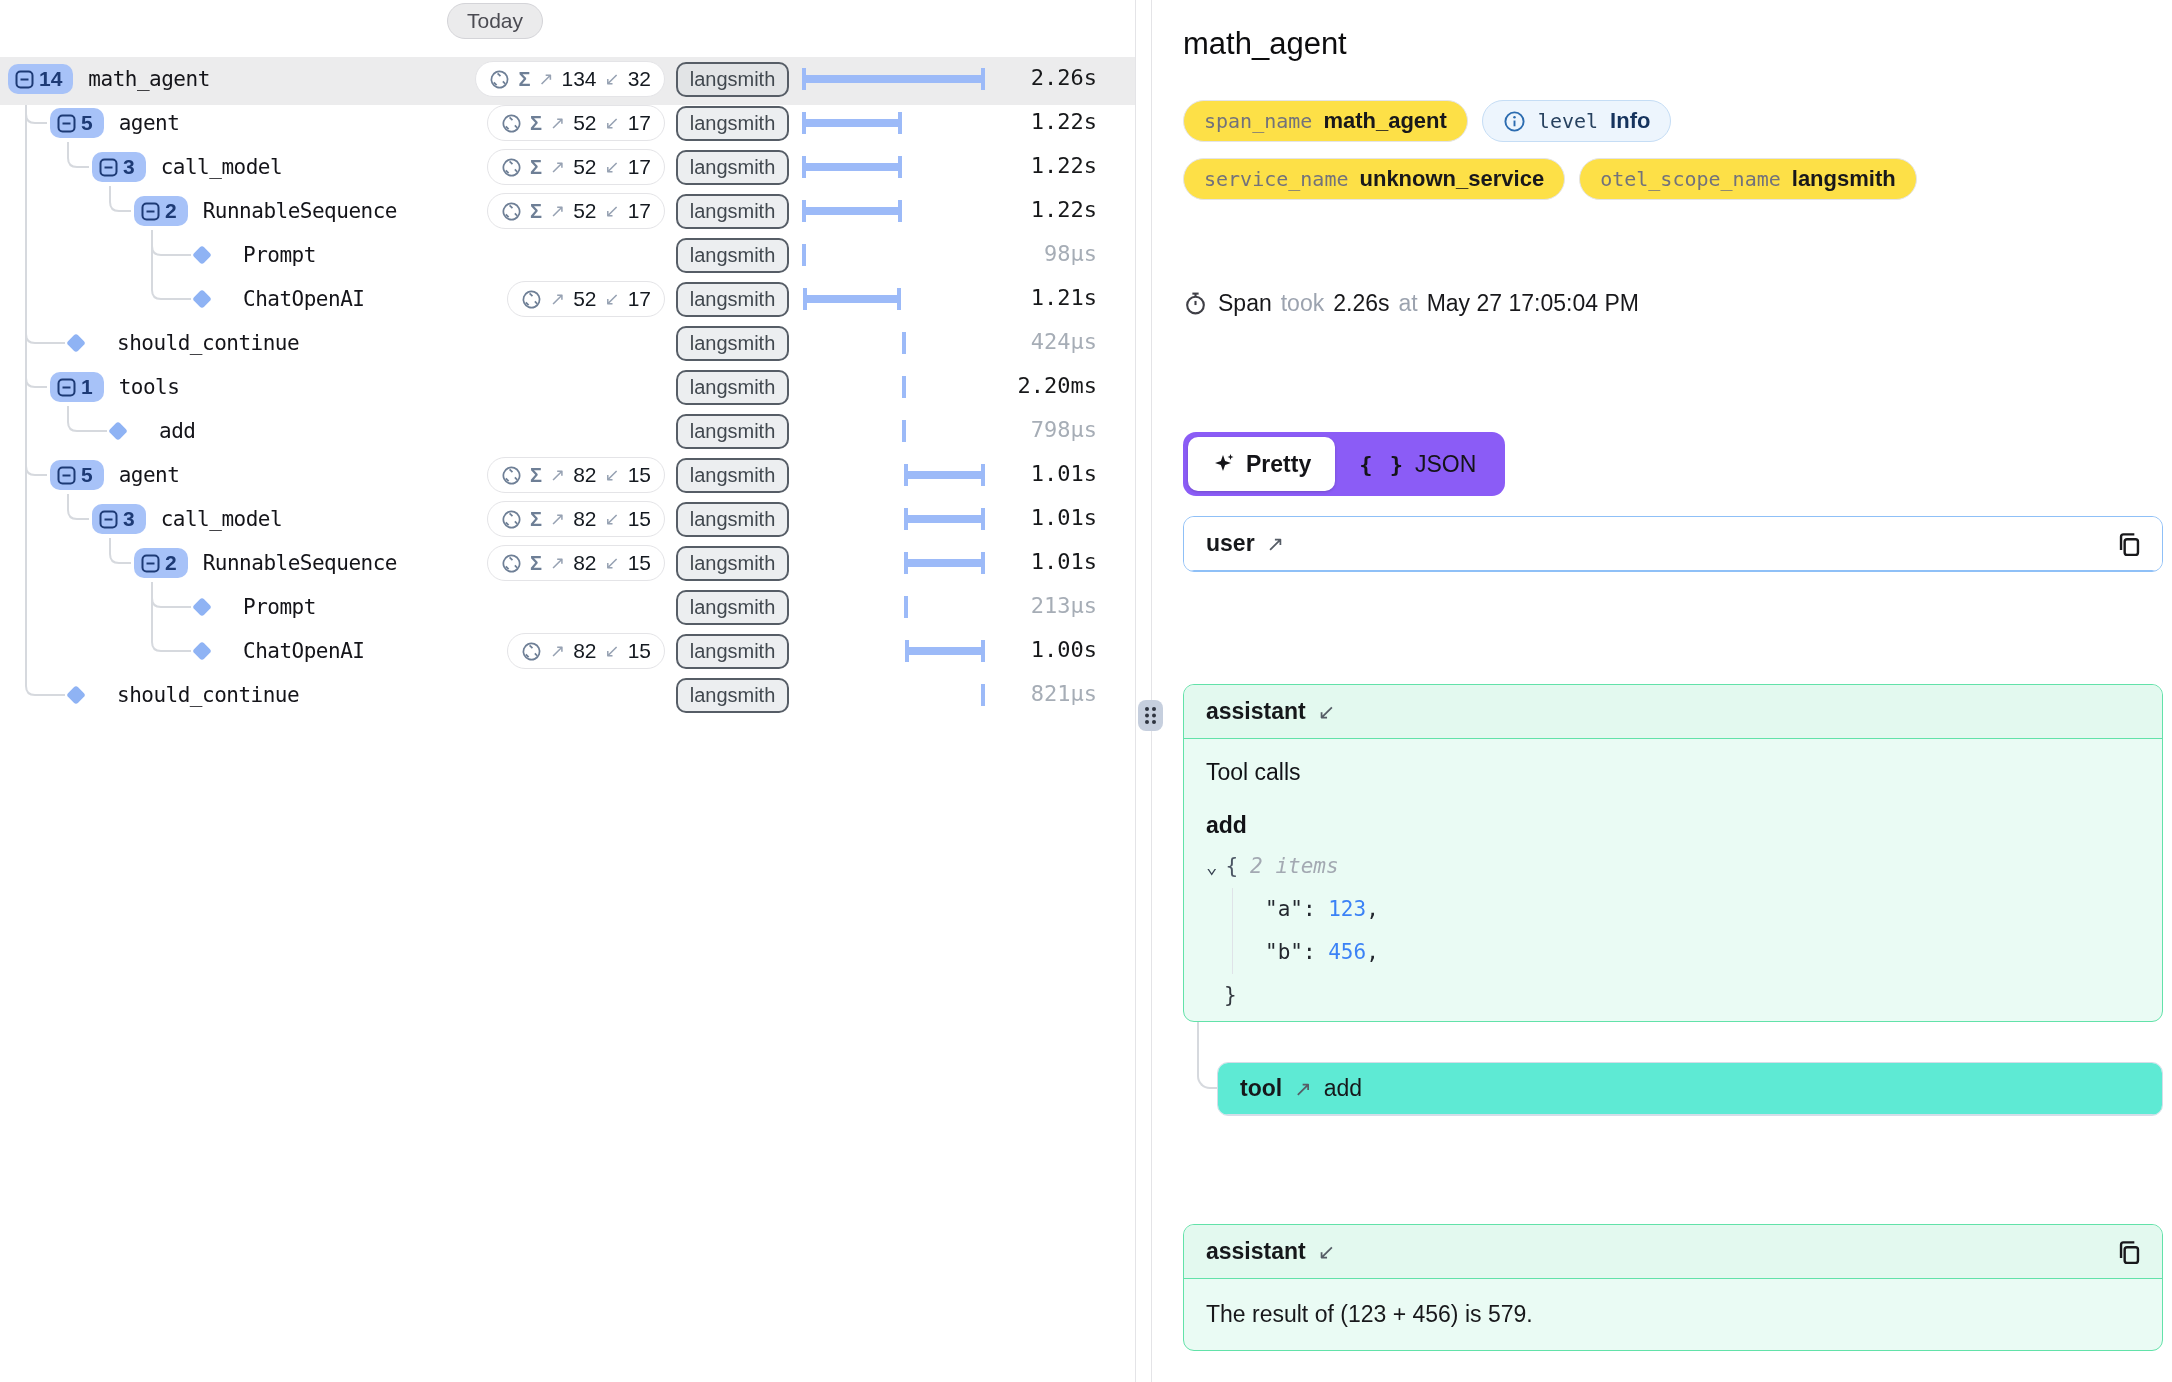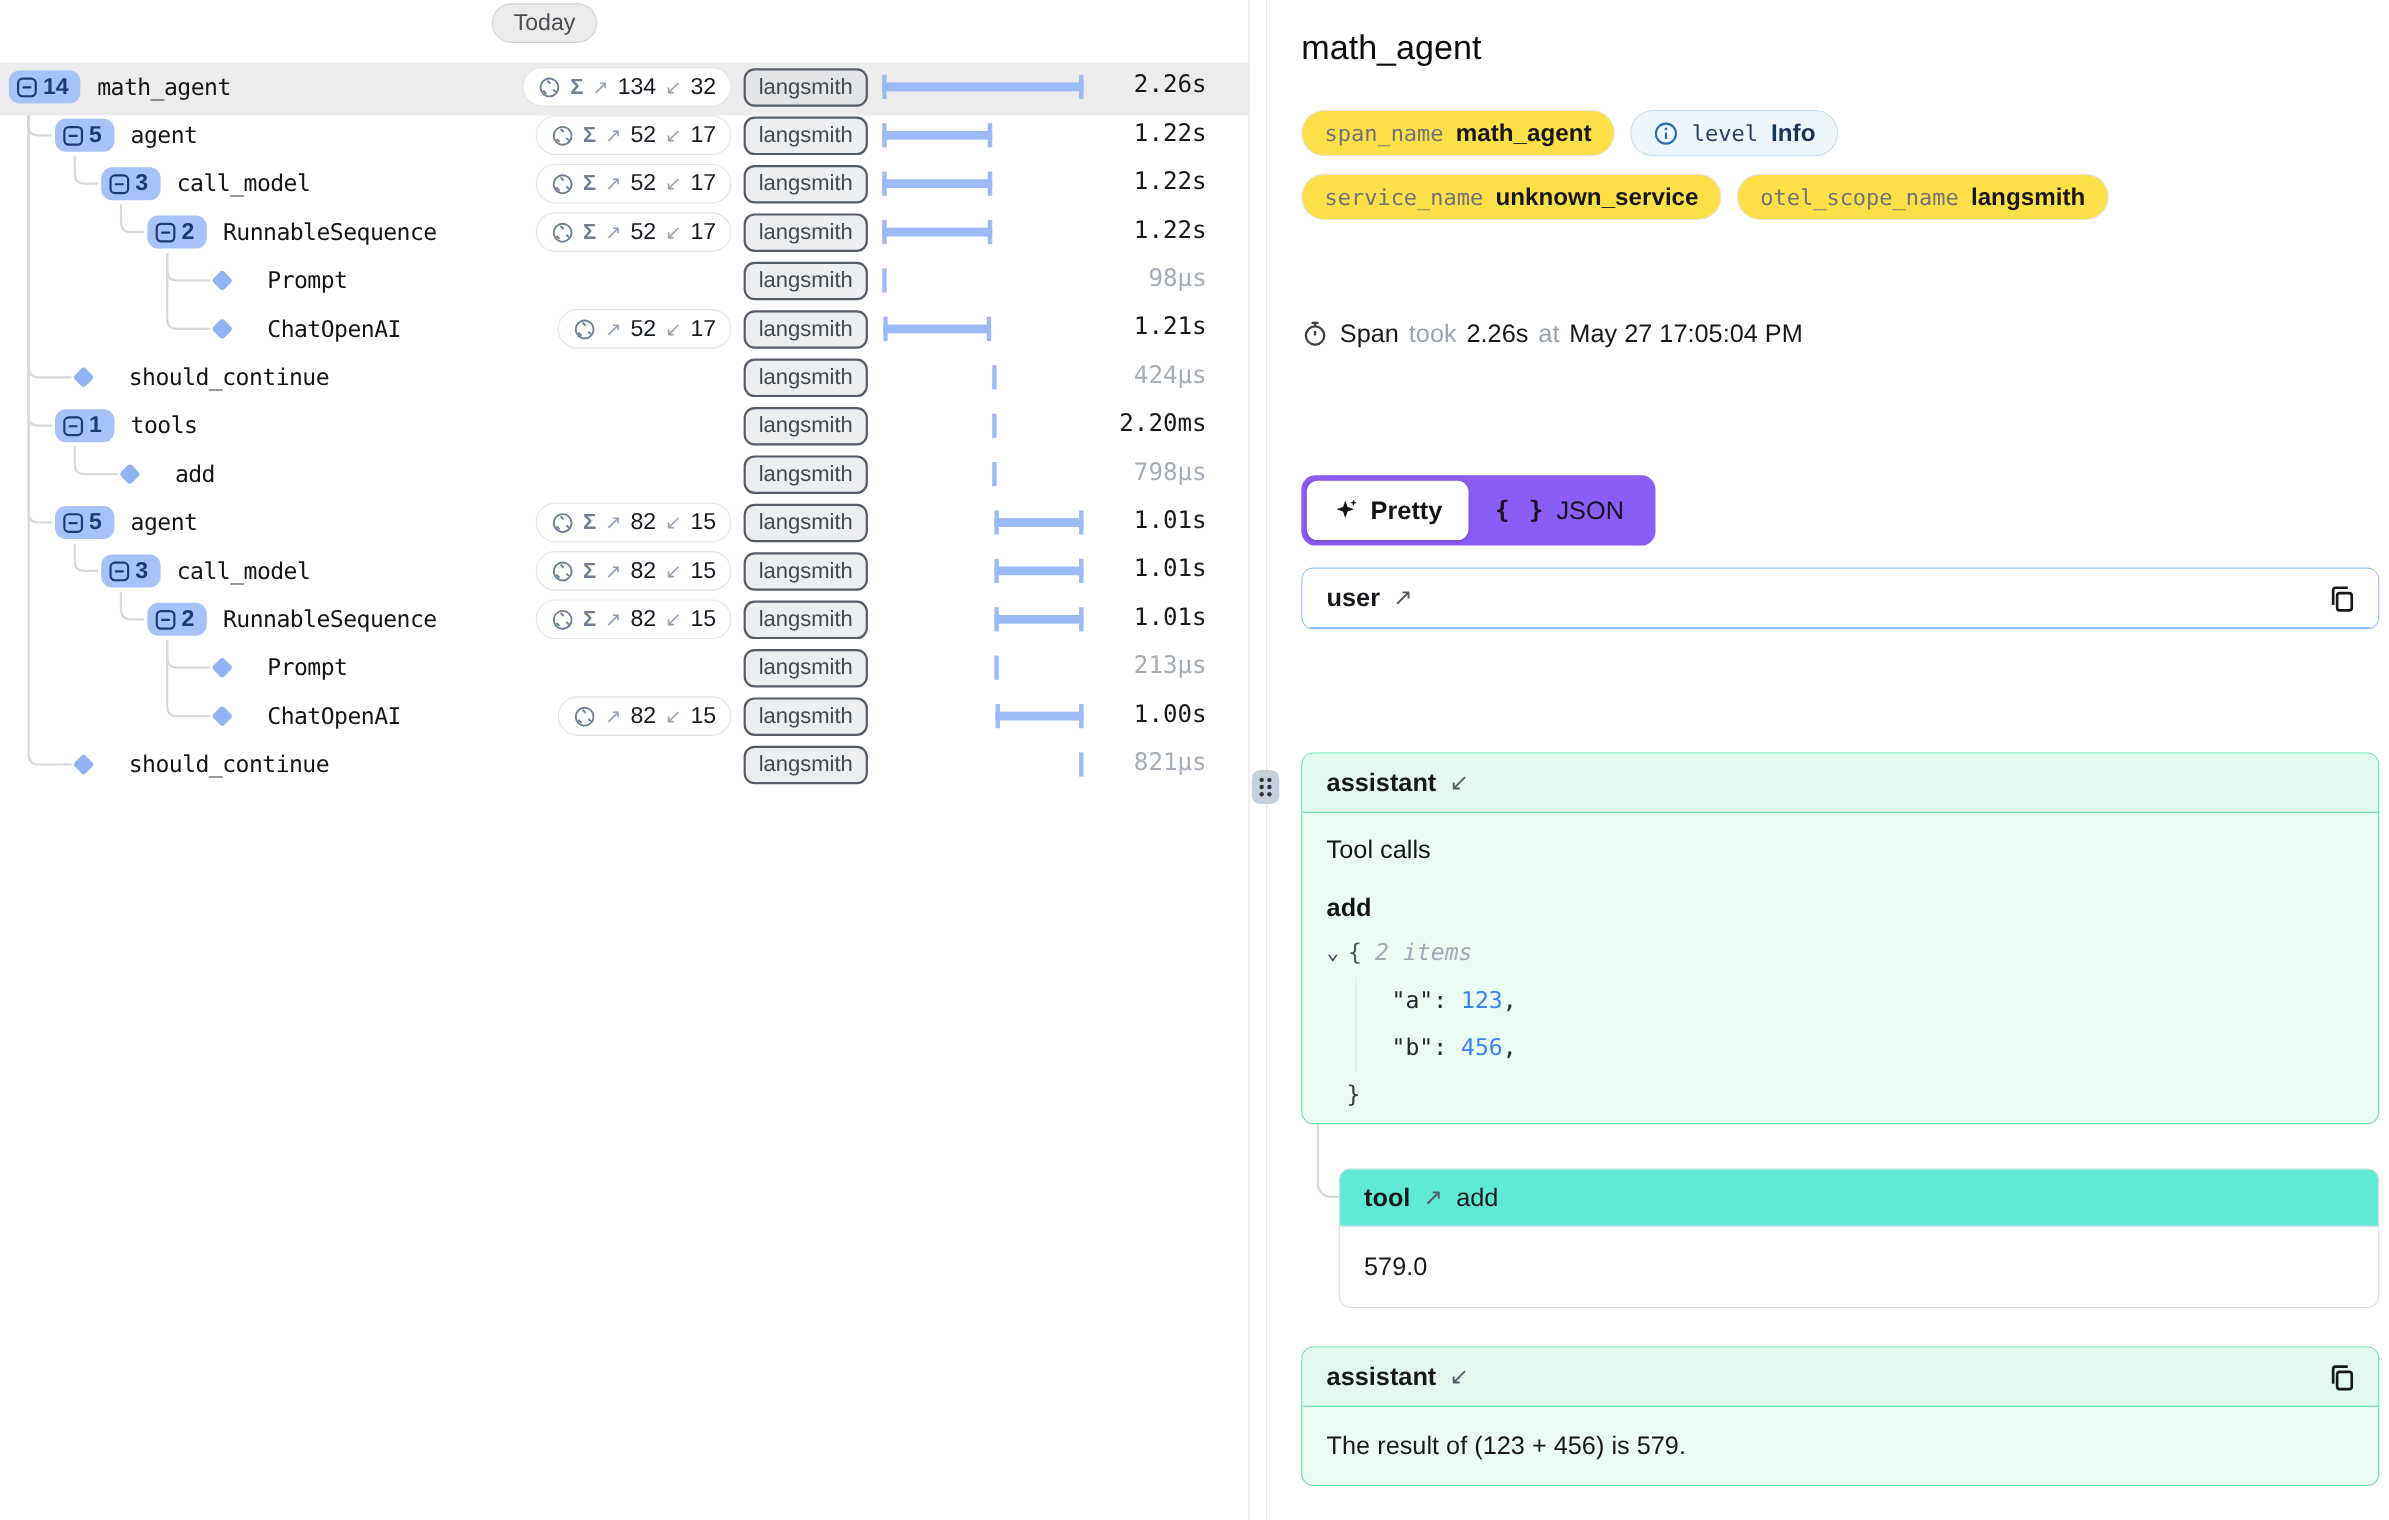--- a/index.html
+++ b/index.html
@@ -603,21 +603,20 @@
     </div>
 
     <div class="tool-connector"></div>
 
     <div class="card tool">
       <div class="card-header">
         <span class="role">tool</span>
         <span class="hdr-arrow">↗</span>
         <span class="hdr-extra">add</span>
       </div>
-      <div class="card-body">579.0</div>
     </div>
 
     <div class="card assistant a2">
       <div class="card-header">
         <span class="role">assistant</span>
         <span class="hdr-arrow">↙</span>
         <span class="copy-btn">
           <svg width="29" height="29" viewBox="0 0 24 24" fill="none" stroke="#18181b" stroke-width="2">
             <rect x="8" y="8" width="11" height="13" rx="2"></rect>
               <path d="M16 4 H7 a2 2 0 0 0 -2 2 v11"></path>

